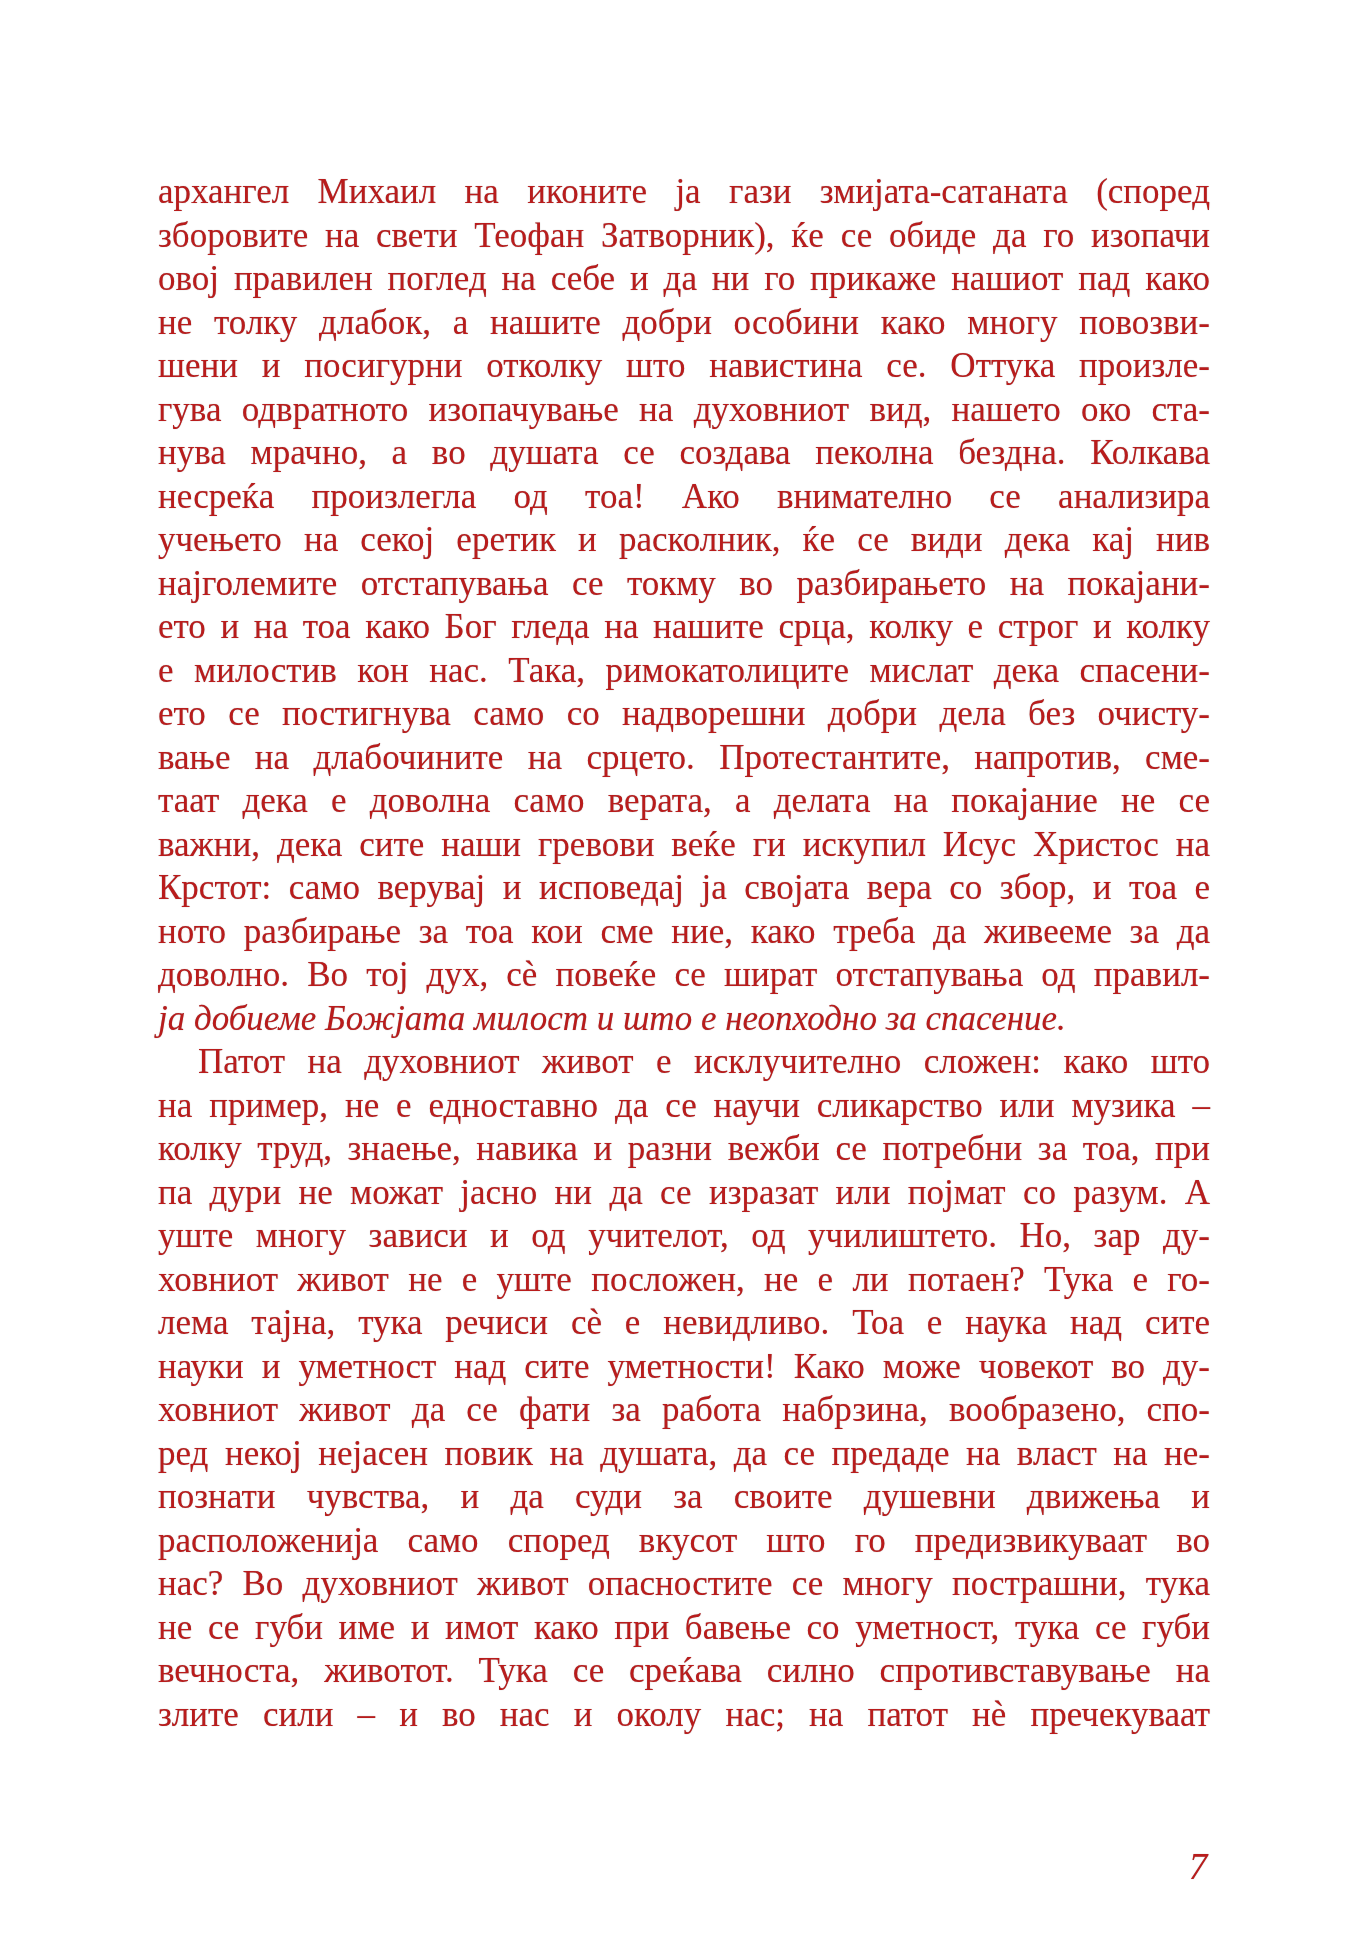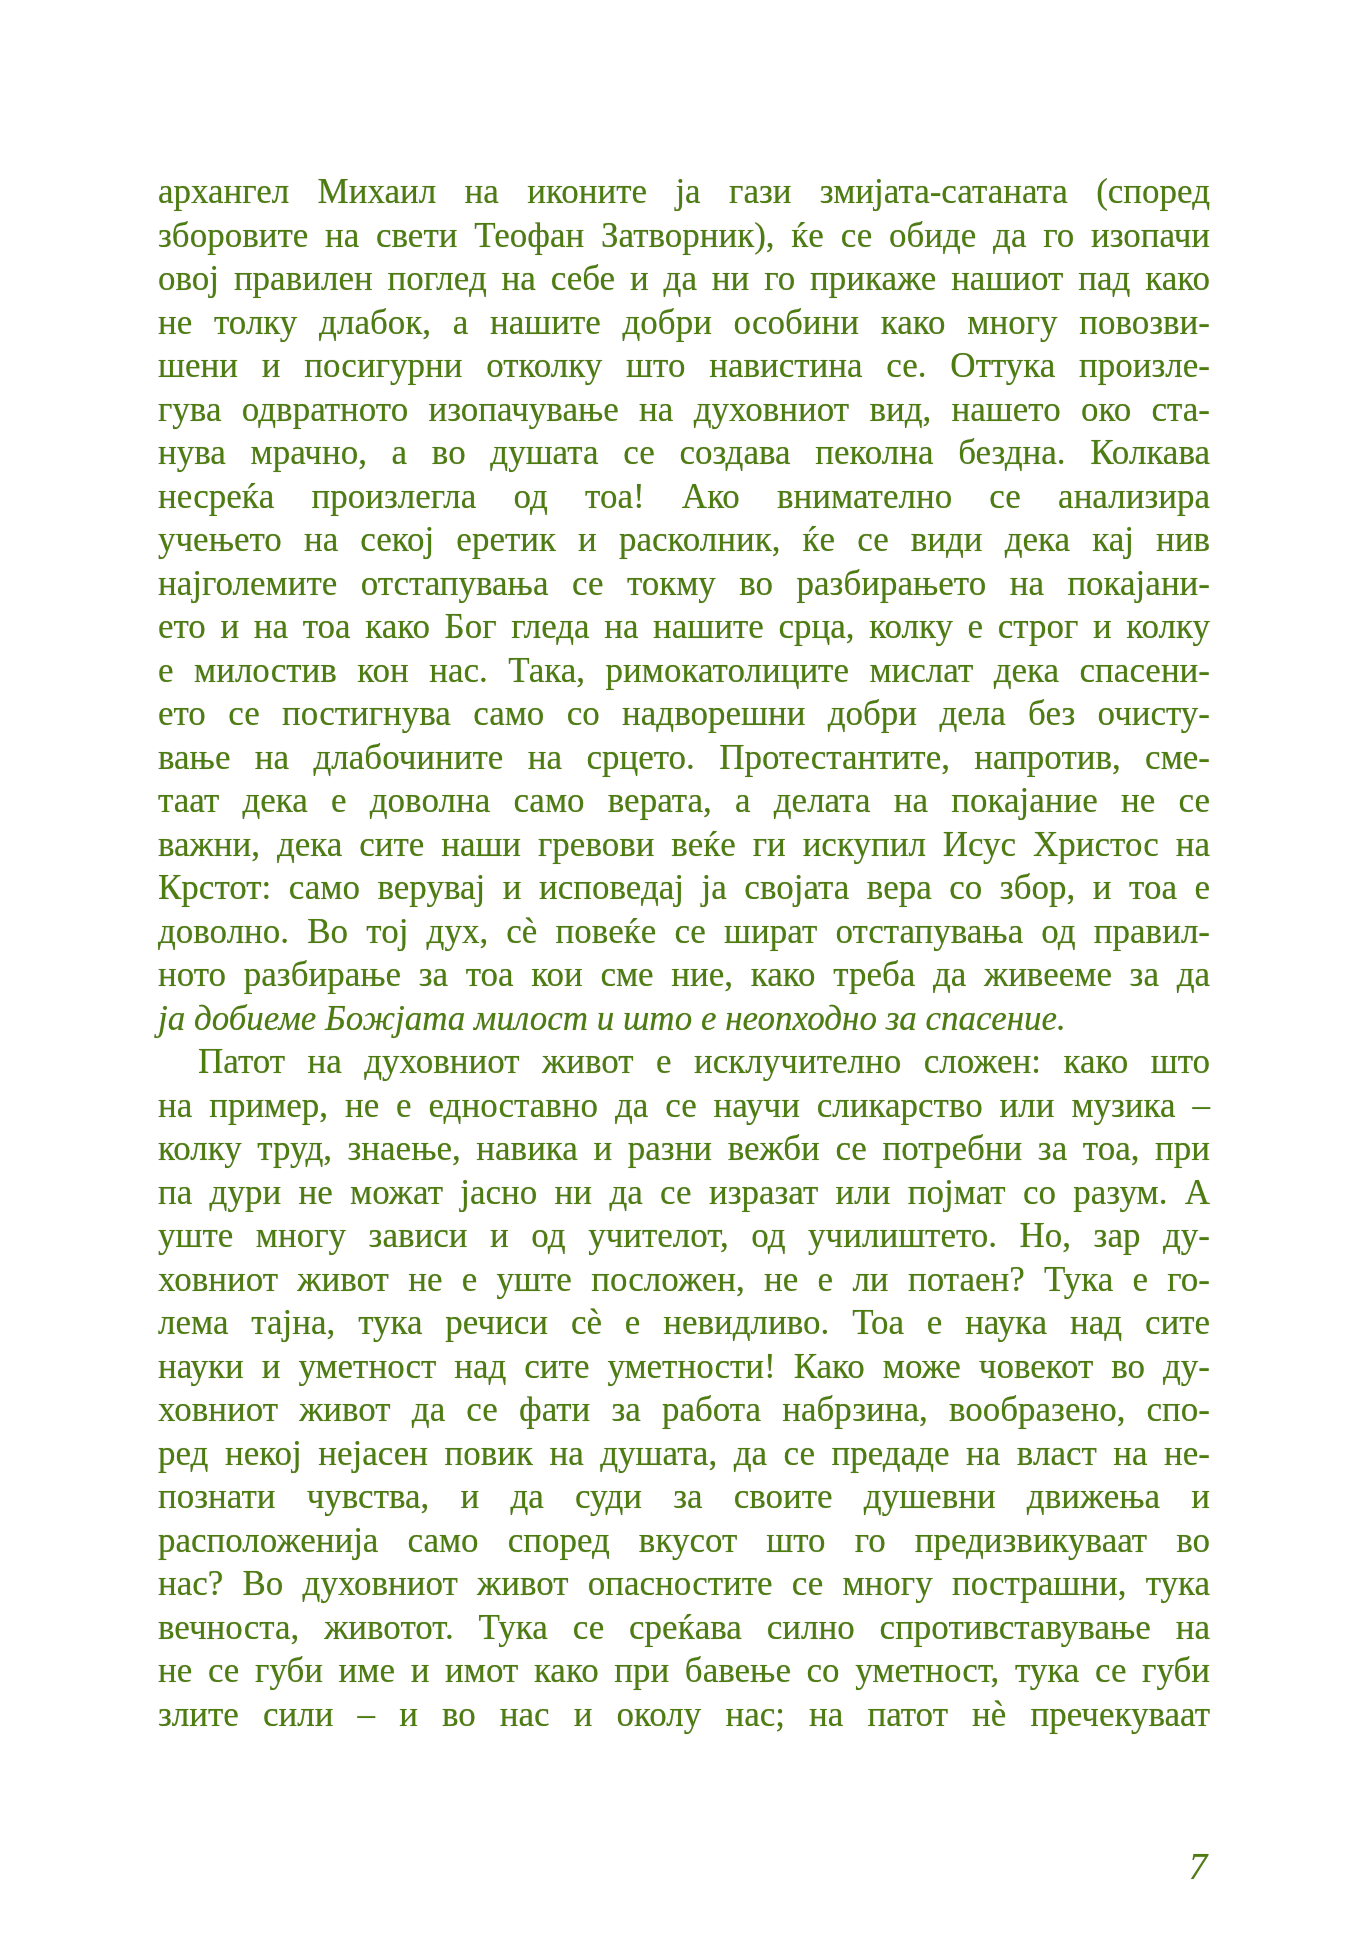--- a/index.html
+++ b/index.html
@@ -7,21 +7,21 @@
     padding: 0;
     background: #ffffff;
   }
   .page {
     position: relative;
     width: 1358px;
     height: 1940px;
     background: #ffffff;
     overflow: hidden;
     font-family: "Liberation Serif", "DejaVu Serif", serif;
-    color: #4d7c0f;
+    color: #b91c1c;
   }
   .text-block {
     position: absolute;
     left: 158px;
     top: 170px;
     width: 1052px;
     font-size: 35px;
     line-height: 43.5px;
     text-shadow: 0 0 1px rgba(0,0,0,0.35);
   }
@@ -65,34 +65,34 @@
       <div class="text-line">несреќа произлегла од тоа! Ако внимателно се анализира</div>
       <div class="text-line">учењето на секој еретик и расколник, ќе се види дека кај нив</div>
       <div class="text-line">најголемите отстапувања се токму во разбирањето на покајани-</div>
       <div class="text-line">ето и на тоа како Бог гледа на нашите срца, колку е строг и колку</div>
       <div class="text-line">е милостив кон нас. Така, римокатолиците мислат дека спасени-</div>
       <div class="text-line">ето се постигнува само со надворешни добри дела без очисту-</div>
       <div class="text-line">вање на длабочините на срцето. Протестантите, напротив, сме-</div>
       <div class="text-line">таат дека е доволна само верата, а делата на покајание не се</div>
       <div class="text-line">важни, дека сите наши гревови веќе ги искупил Исус Христос на</div>
       <div class="text-line">Крстот: само верувај и исповедај ја својата вера со збор, и тоа е</div>
+      <div class="text-line">ното разбирање за тоа кои сме ние, како треба да живееме за да</div>
       <div class="text-line">доволно. Во тој дух, сѐ повеќе се шират отстапувања од правил-</div>
-      <div class="text-line">ното разбирање за тоа кои сме ние, како треба да живееме за да</div>
       <div class="text-line flush">ја добиеме Божјата милост и што е неопходно за спасение.</div>
       <div class="text-line indented">Патот на духовниот живот е исклучително сложен: како што</div>
       <div class="text-line">на пример, не е едноставно да се научи сликарство или музика –</div>
       <div class="text-line">колку труд, знаење, навика и разни вежби се потребни за тоа, при</div>
       <div class="text-line">па дури не можат јасно ни да се изразат или појмат со разум. А</div>
       <div class="text-line">уште многу зависи и од учителот, од училиштето. Но, зар ду-</div>
       <div class="text-line">ховниот живот не е уште посложен, не е ли потаен? Тука е го-</div>
       <div class="text-line">лема тајна, тука речиси сѐ е невидливо. Тоа е наука над сите</div>
       <div class="text-line">науки и уметност над сите уметности! Како може човекот во ду-</div>
       <div class="text-line">ховниот живот да се фати за работа набрзина, вообразено, спо-</div>
       <div class="text-line">ред некој нејасен повик на душата, да се предаде на власт на не-</div>
       <div class="text-line">познати чувства, и да суди за своите душевни движења и</div>
       <div class="text-line">расположенија само според вкусот што го предизвикуваат во</div>
       <div class="text-line">нас? Во духовниот живот опасностите се многу пострашни, тука</div>
+      <div class="text-line">не се губи име и имот како при бавење со уметност, тука се губи</div>
       <div class="text-line">вечноста, животот. Тука се среќава силно спротивставување на</div>
-      <div class="text-line">не се губи име и имот како при бавење со уметност, тука се губи</div>
       <div class="text-line">злите сили – и во нас и околу нас; на патот нѐ пречекуваат</div>
     </div>
   <div class="page-number">7</div>
 </div>
 
 </body></html>

